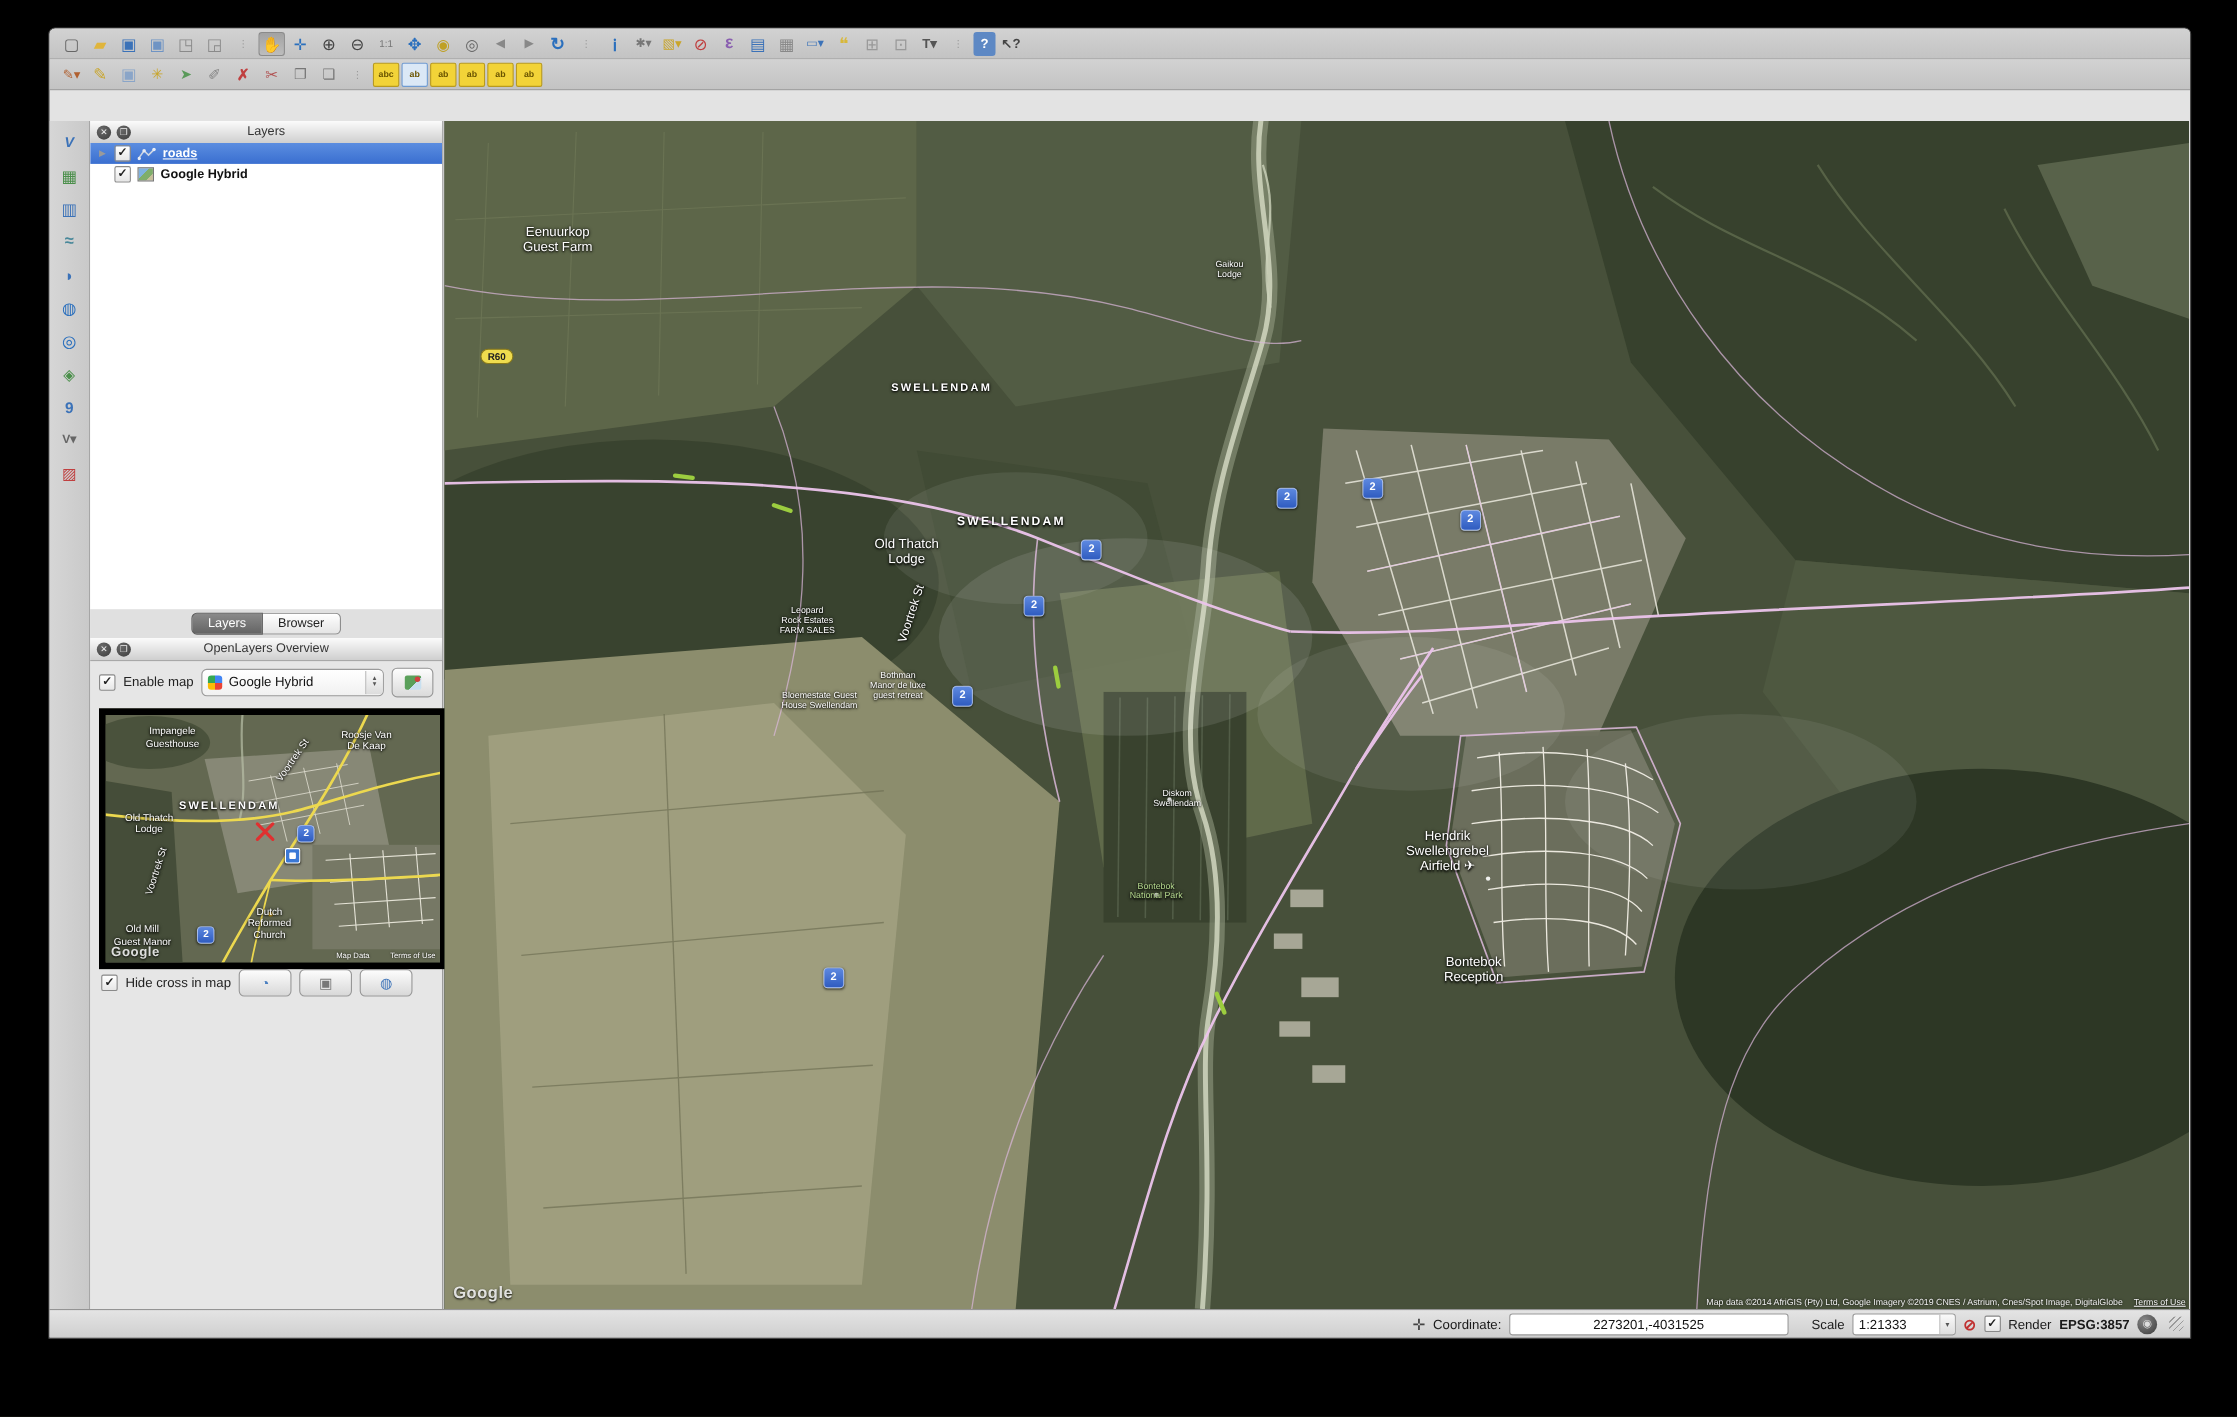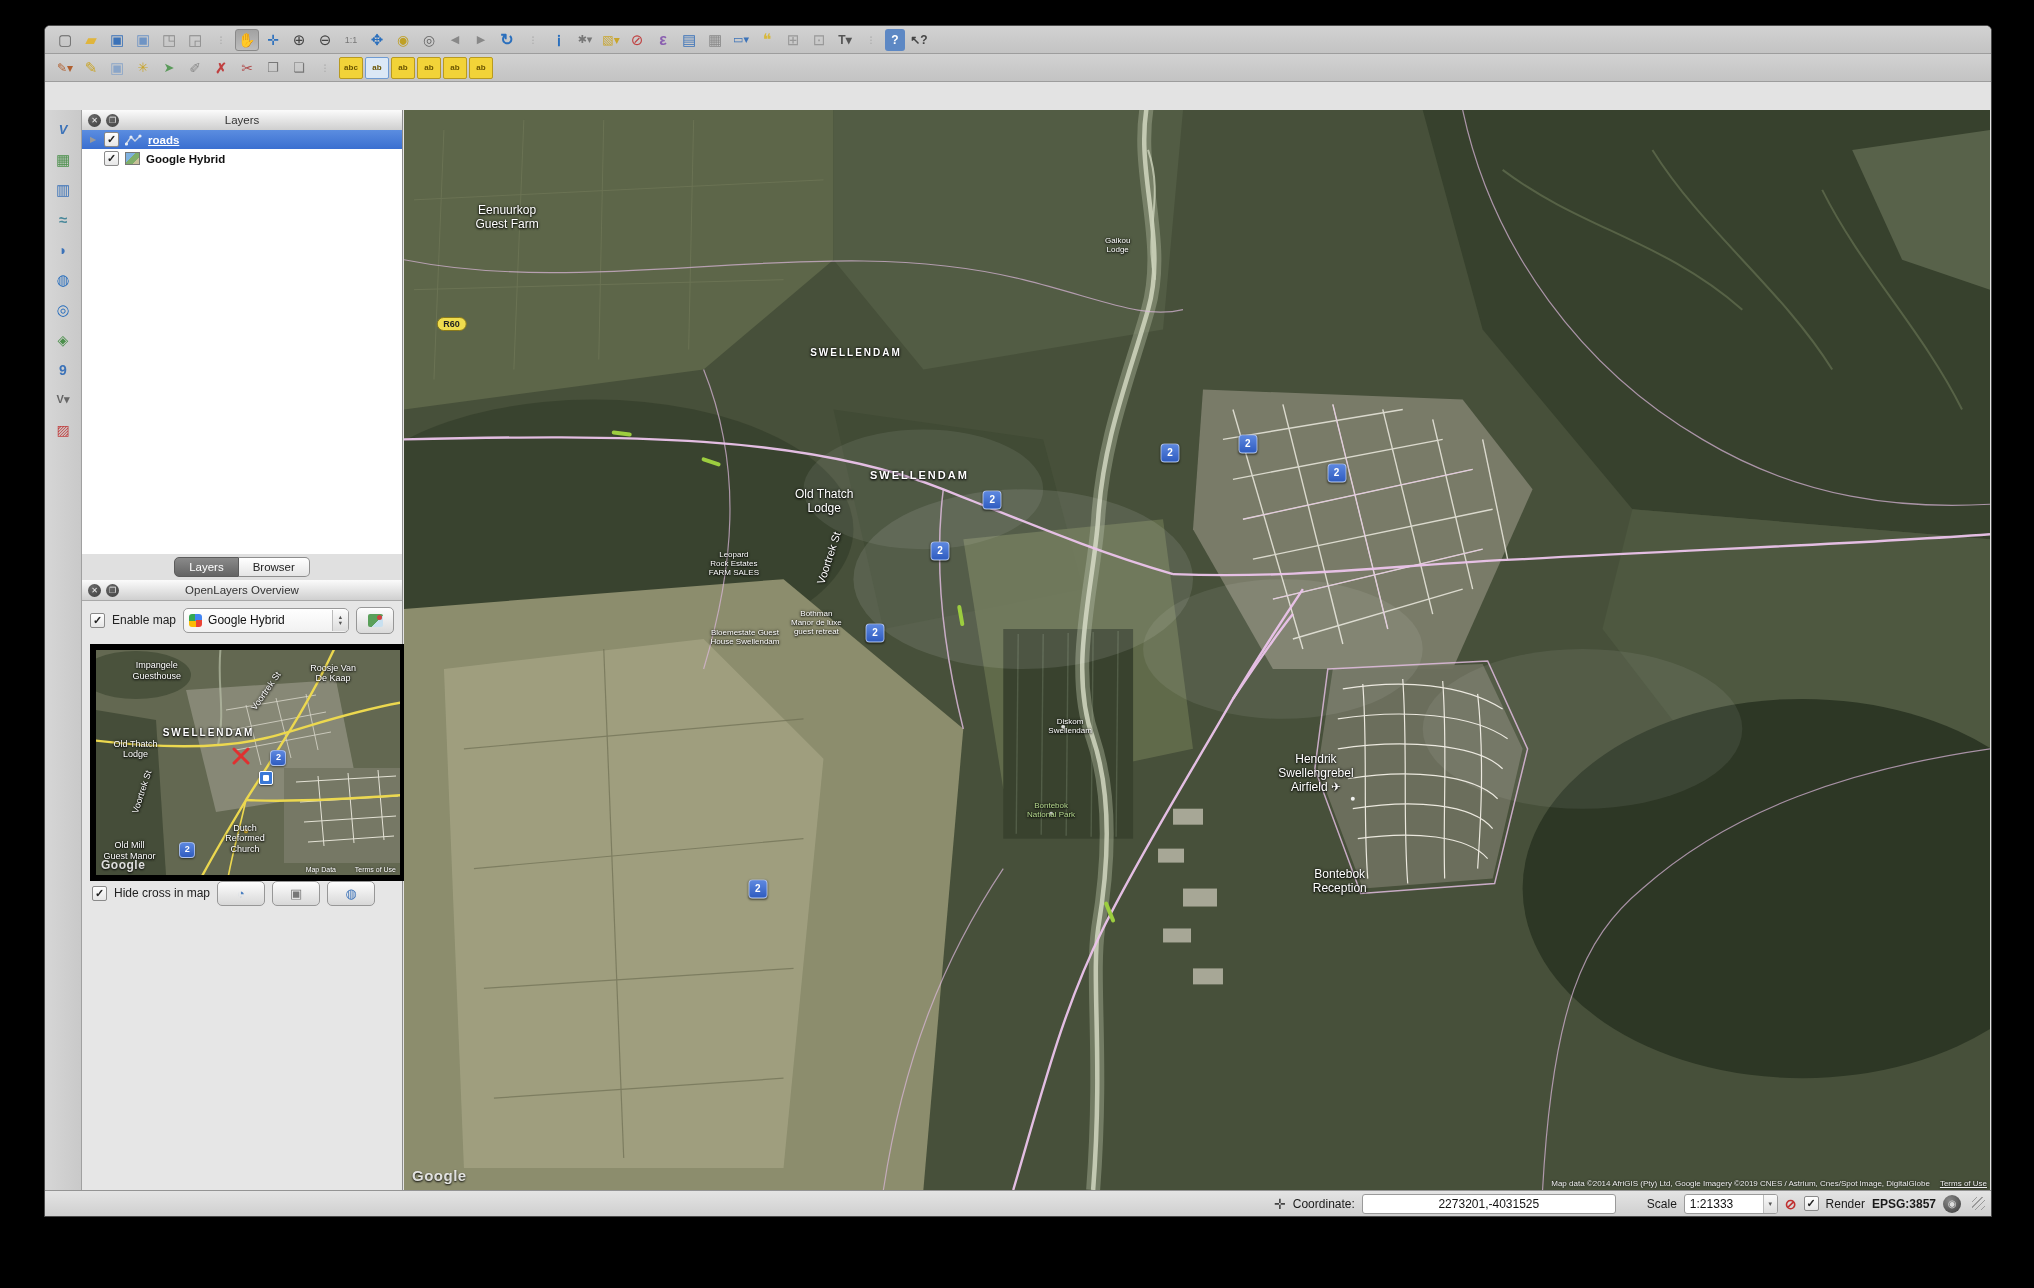--- a/index.html
+++ b/index.html
@@ -433,21 +433,21 @@
     <div class="attrib">
       <span>Map data ©2014 AfriGIS (Pty) Ltd, Google  Imagery ©2019 CNES / Astrium, Cnes/Spot Image, DigitalGlobe</span>
       <span style="text-decoration:underline;">Terms of Use</span>
     </div>
   </div>
 
   <div class="statusbar">
     <span class="sicon" style="margin-left:auto;">✛</span>
     <span>Coordinate:</span>
     <div class="coordbox">2273201,-4031525</div>
-    <span style="margin-left:24px;text-align:right;">Scale</span>
+    <span style="margin-left:14px;text-align:right;">Scale</span>
     <div class="scalecombo">
       <span class="val">1:21333</span>
       <span class="arr">▾</span>
     </div>
     <span class="sicon red">⊘</span>
     <span class="checkbox">✓</span>
     <span>Render</span>
     <span class="bold">EPSG:3857</span>
     <span class="crsbtn">◉</span>
     <span class="grip"></span>

